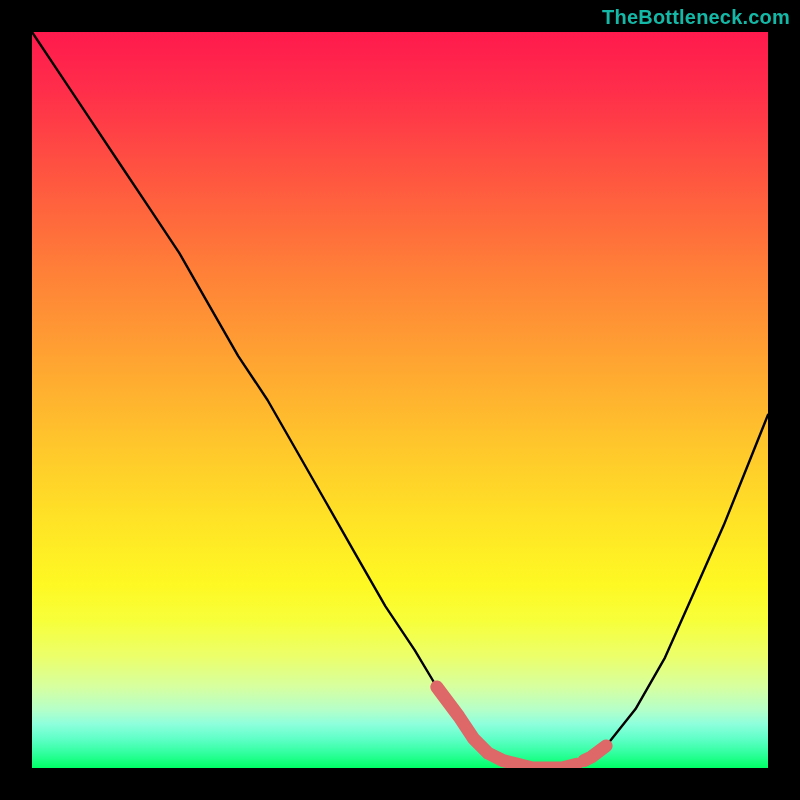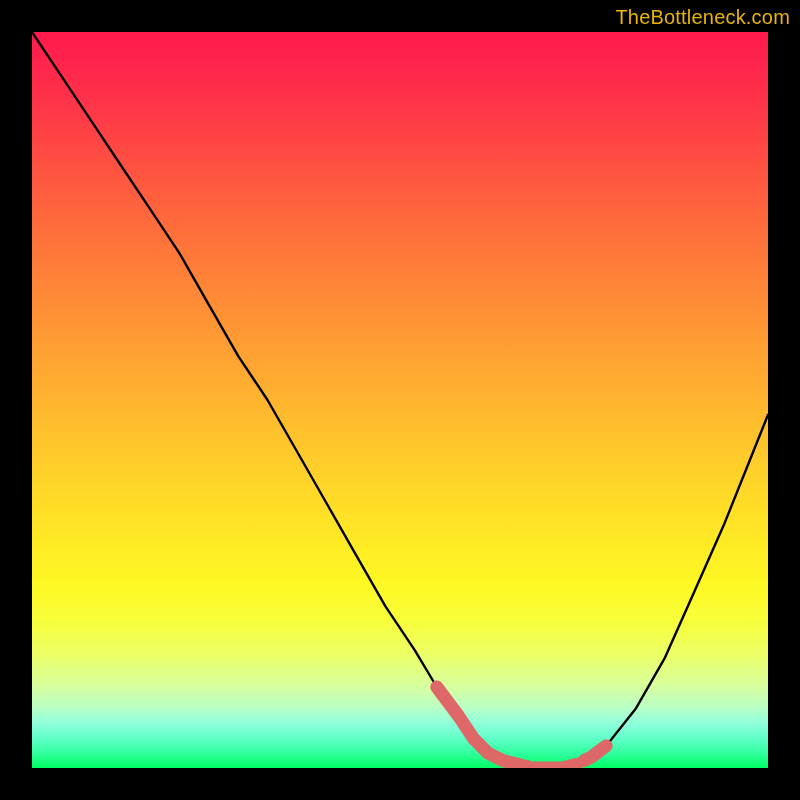--- a/index.html
+++ b/index.html
@@ -44,23 +44,23 @@
       #8effdc 94%,
       #60ffc8 96%,
       #30ff9e 98%,
       #00ff66 100%
     );
   }
   .attribution {
     position: absolute;
     top: 6px;
     right: 10px;
-    color: #eab308;
+    color: #14b8a6;
     font-size: 20px;
-    font-weight: 400;
+    font-weight: 700;
     letter-spacing: 0.2px;
     user-select: none;
   }
   svg.curves {
     position: absolute;
     left: 0; top: 0;
     width: 736px;
     height: 736px;
   }
 </style>

